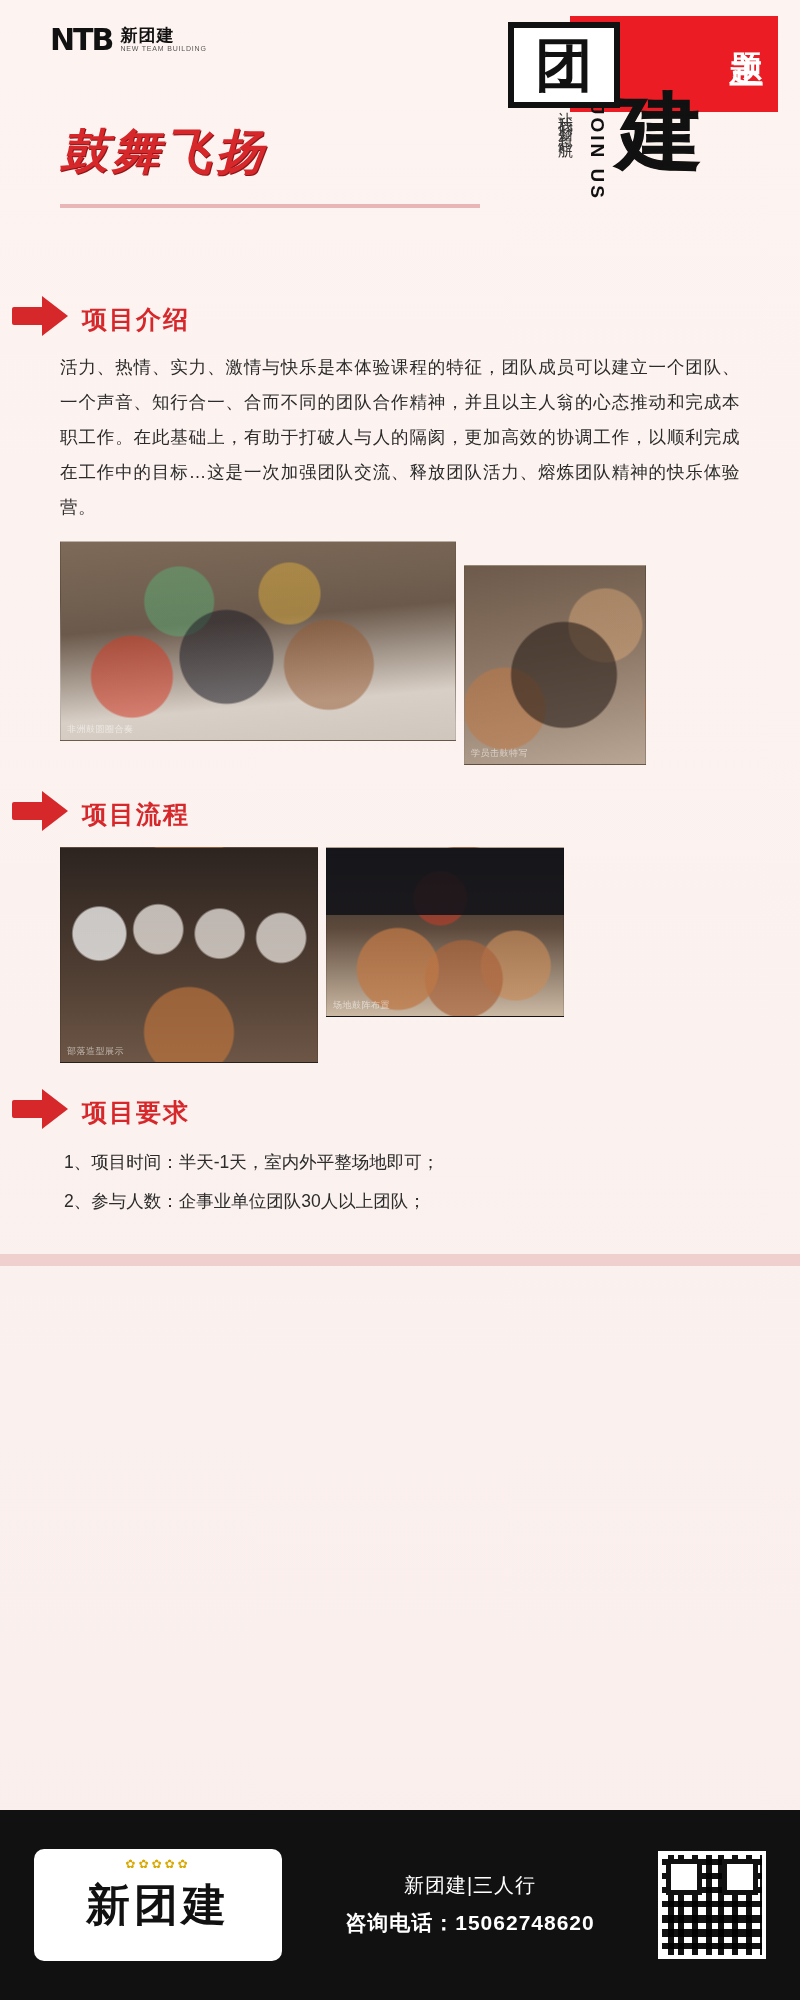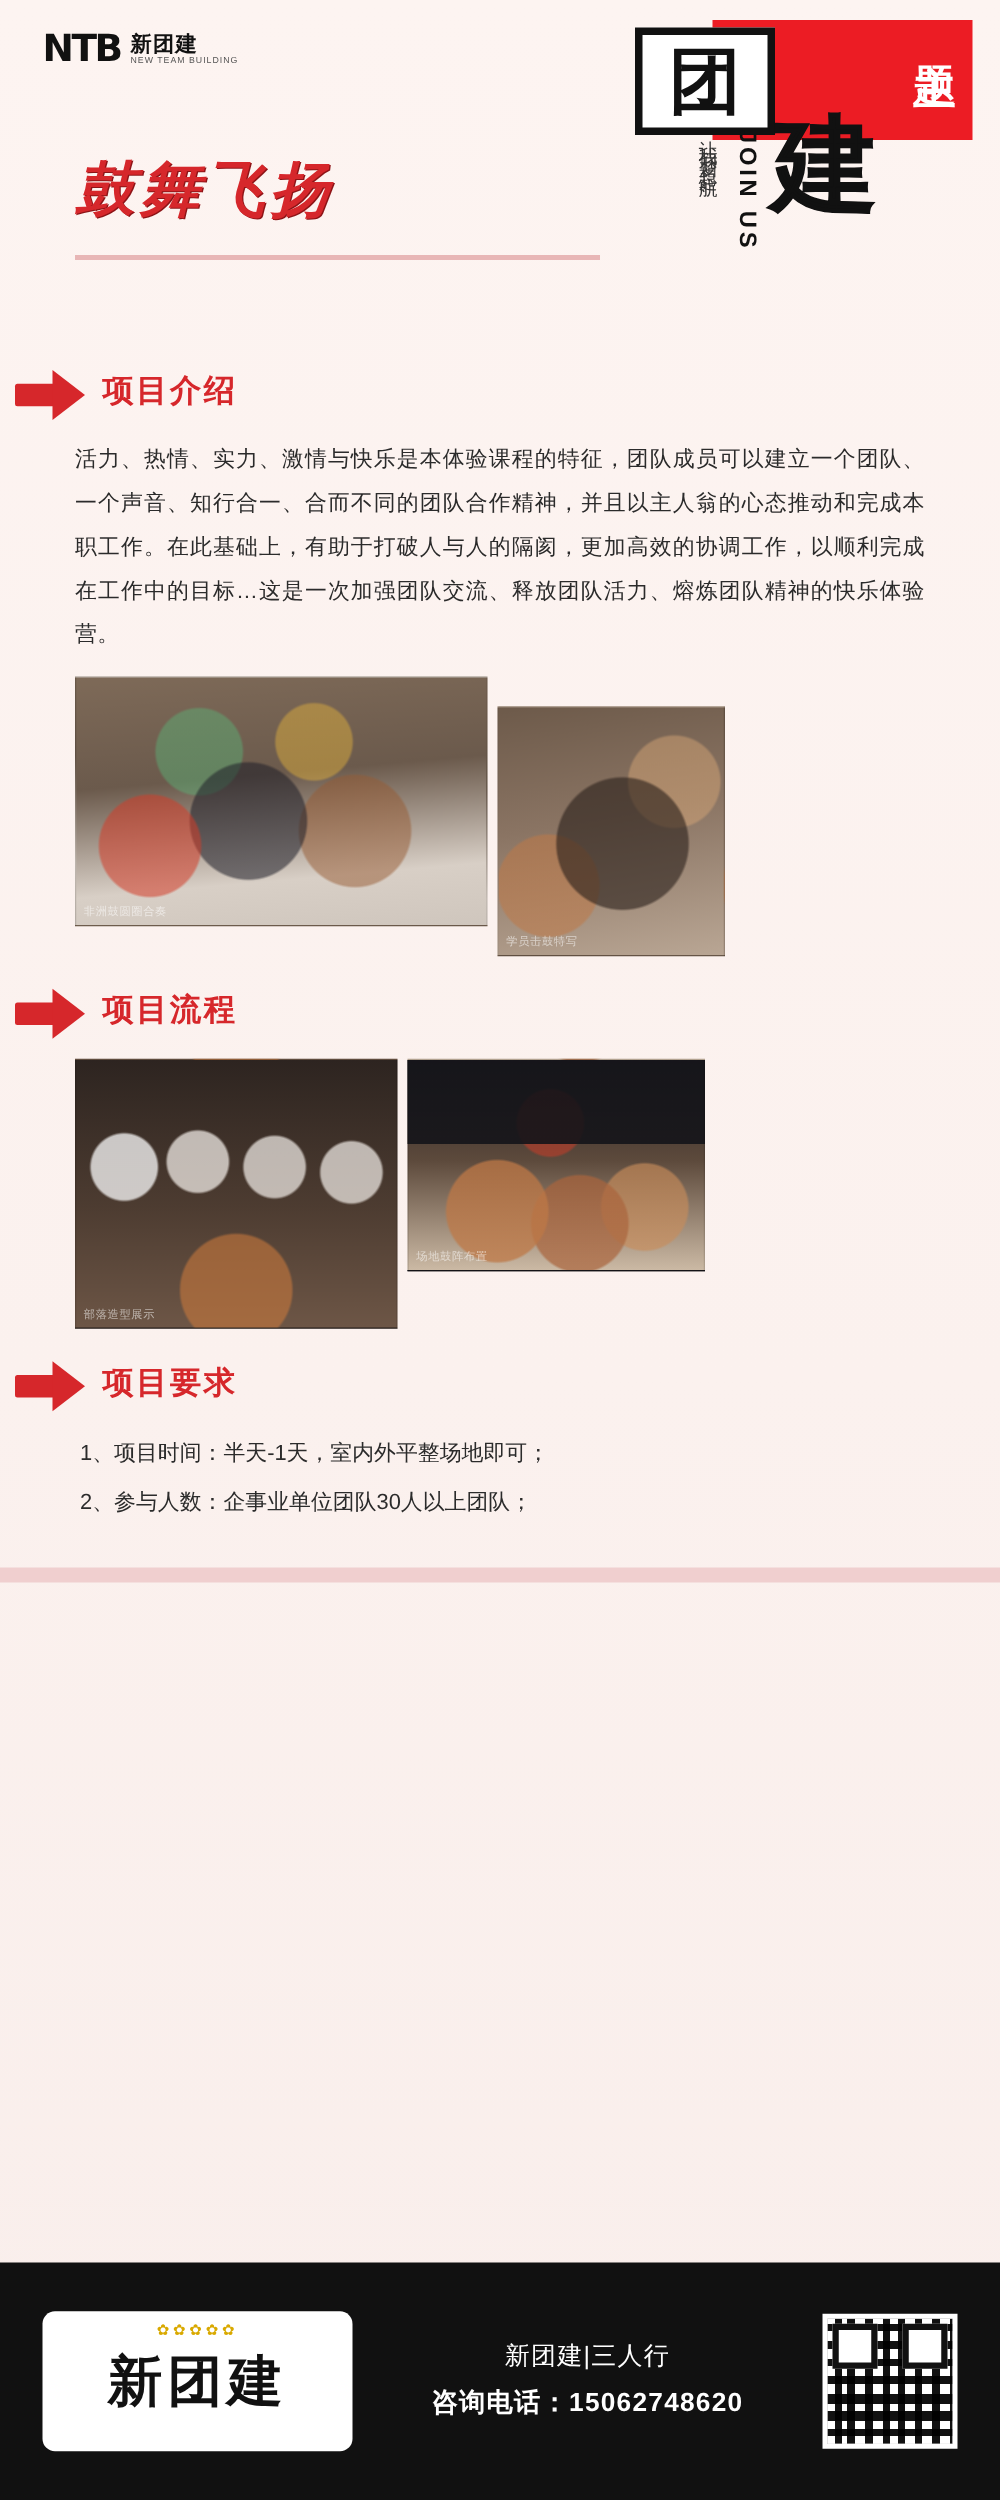--- a/index.html
+++ b/index.html
@@ -17,21 +17,21 @@
     overflow: hidden;
   }
 
   
   .header {
     position: relative;
     height: 270px;
   }
   .logo {
     position: absolute;
-    left: 34px;
+    left: 50px;
     top: 22px;
     display: flex;
     align-items: center;
     gap: 8px;
   }
   .logo-mark {
     font-family: "DejaVu Sans", sans-serif;
     font-weight: bold;
     font-size: 30px;
     letter-spacing: -2px;
@@ -147,21 +147,21 @@
     font-size: 15px;
     color: #333;
     letter-spacing: 5px;
     line-height: 1.5;
   }
 
   
   .section { padding: 0 60px; }
   .sec-head {
     display: flex;
-    align-items: flex-start;
+    align-items: flex-end;
     gap: 14px;
     margin: 26px 0 14px -48px;
   }
   .arrow {
     width: 56px;
     height: 40px;
     position: relative;
     flex: none;
   }
   .arrow .bar {
@@ -202,21 +202,21 @@
   .photos {
     display: flex;
     gap: 8px;
     margin-top: 16px;
   }
   .photo {
     position: relative;
     overflow: hidden;
     border: 1px solid rgba(0,0,0,.12);
   }
-  .p1 { width: 330px; height: 200px; text-align: right; }
+  .p1 { width: 396px; height: 200px; text-align: right; }
   .p2 { width: 182px; height: 200px; }
   .p3 { width: 258px; height: 216px; }
   .p4 { width: 238px; height: 170px; }
 
   
   .scene-drum-a {
     background:
       radial-gradient(circle at 18% 68%, rgba(210,60,40,.55) 0 40px, transparent 42px),
       radial-gradient(circle at 42% 58%, rgba(30,30,40,.55) 0 46px, transparent 48px),
       radial-gradient(circle at 68% 62%, rgba(150,90,50,.5) 0 44px, transparent 46px),

